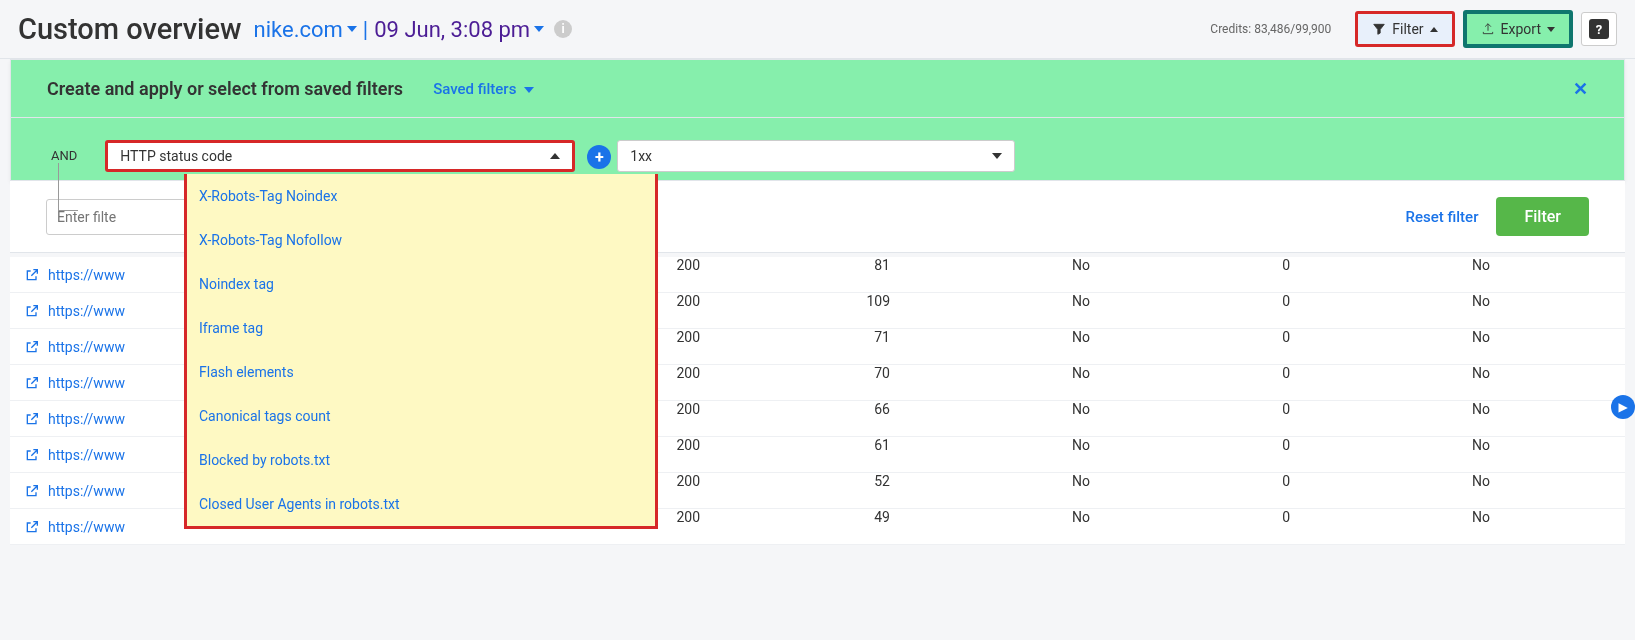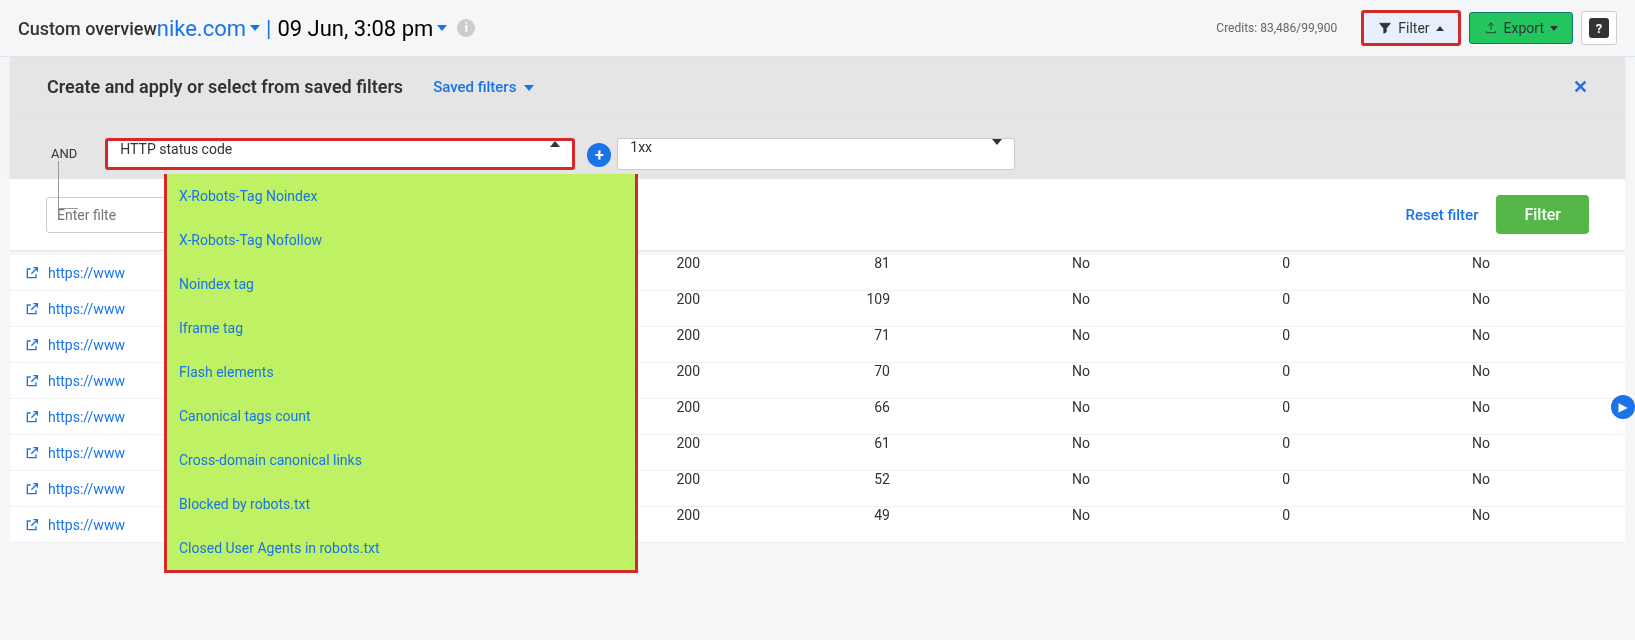--- a/index.html
+++ b/index.html
@@ -1,50 +1,50 @@
 <!DOCTYPE html>
 <html><head>
 <meta charset="utf-8">
 <style>
 *{box-sizing:border-box;margin:0;padding:0;font-family:-apple-system,BlinkMacSystemFont,"Segoe UI",Roboto,Arial,sans-serif}
 body{background:#f5f6f8;font-size:14px;color:#333;width:1635px}
 .header{display:flex;align-items:center;padding:10px 18px;background:#f5f6f8;border-bottom:1px solid #e1e5ea}
-.title{font-size:18px;color:#333;font-weight:500;margin-right:0}
+.title{font-size:29px;color:#333;font-weight:500;margin-right:12px}
 .site{font-size:22px;color:#1a73e8;font-weight:400}
 .divider{font-size:22px;color:#1a73e8;margin:0 6px}
-.date{font-size:22px;color:#000000;font-weight:400}
+.date{font-size:22px;color:#4c1d95;font-weight:400}
 .caret-down-blue{display:inline-block;width:0;height:0;border-left:5px solid transparent;border-right:5px solid transparent;border-top:6px solid #1a73e8;margin-left:4px;vertical-align:middle}
 .info-icon{display:inline-flex;width:18px;height:18px;border-radius:50%;background:#ccc;color:#fff;font-size:12px;align-items:center;justify-content:center;margin-left:10px;font-weight:bold}
 .spacer{flex:1}
 .credits{font-size:12px;color:#666;margin-right:16px}
-.btn{display:inline-flex;align-items:center;padding:7px 14px;border:1px solid #0f766e;border-radius:3px;background:#22c55e;font-size:14px;color:#333;margin-left:8px;cursor:pointer}
+.btn{display:inline-flex;align-items:center;padding:7px 14px;border:4px solid #0f766e;border-radius:3px;background:#86efac;font-size:14px;color:#333;margin-left:8px;cursor:pointer}
 .btn.filter-btn{background:#e8f0fb;border:3px solid #d62828}
 .btn .caret-sm{display:inline-block;width:0;height:0;border-left:4px solid transparent;border-right:4px solid transparent;margin-left:6px}
 .caret-up-sm{border-bottom:5px solid #333}
 .caret-down-sm{border-top:5px solid #333}
 .help-btn{width:36px;height:34px;display:inline-flex;align-items:center;justify-content:center;border:1px solid #ccc;border-radius:3px;background:#fff;margin-left:8px}
 .help-inner{width:20px;height:20px;background:#333;color:#fff;display:flex;align-items:center;justify-content:center;border-radius:3px;font-weight:bold;font-size:13px}
-.panel{background:#e5e5e5;margin:0 10px;border:1px solid #e1e5ea;box-shadow:0 2px 4px rgba(0,0,0,0.05)}
+.panel{background:#86efac;margin:0 10px;border:1px solid #e1e5ea;box-shadow:0 2px 4px rgba(0,0,0,0.05)}
 .panel-header{display:flex;align-items:center;padding:18px 36px;border-bottom:1px solid #e1e5ea}
 .panel-title{font-size:18px;font-weight:600;color:#333;margin-right:30px}
 .saved{color:#1a73e8;font-size:15px;font-weight:500}
 .close-x{margin-left:auto;color:#1a73e8;font-size:18px;cursor:pointer;font-weight:bold}
 .filter-row{padding:22px 40px 8px;display:flex;align-items:flex-start;position:relative}
 .and-label{font-size:13px;color:#333;margin-right:10px;padding-top:8px}
 .bracket{position:absolute;left:47px;top:45px;width:20px;height:48px;border-left:1px solid #999;border-bottom:1px solid #999}
-.select-box{height:32px;border:1px solid #ccc;border-radius:3px;background:#fff;display:flex;align-items:flex-start;padding:0 12px;cursor:pointer;position:relative}
+.select-box{height:32px;border:1px solid #ccc;border-radius:3px;background:#fff;display:flex;align-items:center;padding:0 12px;cursor:pointer;position:relative}
 .select-main{width:470px;border:3px solid #d62828;margin-right:12px}
 .select-val{width:398px;margin-left:6px}
 .select-box .txt{flex:1;font-size:14px;color:#333}
 .select-box .arr{width:0;height:0;border-left:5px solid transparent;border-right:5px solid transparent}
 .arr-up{border-bottom:6px solid #333}
 .arr-down{border-top:6px solid #333}
 .plus-badge{width:24px;height:24px;border-radius:50%;background:#1a73e8;color:#fff;display:flex;align-items:center;justify-content:center;font-weight:bold;font-size:16px;margin-top:5px}
 .add-row{padding:6px 40px 18px 100px;font-size:14px;color:#333}
-.dropdown{position:absolute;top:174px;left:164px;width:474px;background:#bef264;border:3px solid #d62828;border-top:none;z-index:50;max-height:435px;overflow:hidden}
+.dropdown{position:absolute;top:174px;left:184px;width:474px;background:#fef9c3;border:3px solid #d62828;border-top:none;z-index:50;max-height:435px;overflow:hidden}
 .dd-item{padding:14px 12px;font-size:14px;color:#1a73e8;cursor:pointer}
 .action-row{display:flex;align-items:center;padding:16px 36px;background:#fff;margin:0 10px;border-bottom:1px solid #e1e5ea}
 .filter-input{width:240px;height:36px;border:1px solid #ccc;border-radius:3px;padding:0 10px;font-size:14px;color:#999}
 .reset-link{margin-left:auto;color:#1a73e8;font-weight:500;font-size:15px;margin-right:18px;cursor:pointer}
 .apply-btn{background:#56b749;color:#fff;border:none;border-radius:4px;padding:10px 28px;font-size:16px;font-weight:500;cursor:pointer}
 .table{margin:4px 10px 0}
 .trow{display:flex;border-bottom:1px solid #eef0f3;height:36px;background:#fff}
 .tcell{padding:0 10px;font-size:14px}
 .c-url{width:600px;display:flex;align-items:center}
 .ext-icon{width:16px;height:16px;margin:0 8px 0 4px;flex-shrink:0}
@@ -116,21 +116,20 @@
   </div>
 </div>
 
 <div class="dropdown">
   <div class="dd-item">X-Robots-Tag Noindex</div>
   <div class="dd-item">X-Robots-Tag Nofollow</div>
   <div class="dd-item">Noindex tag</div>
   <div class="dd-item">Iframe tag</div>
   <div class="dd-item">Flash elements</div>
   <div class="dd-item">Canonical tags count</div>
-  <div class="dd-item">Cross-domain canonical links</div>
   <div class="dd-item">Blocked by robots.txt</div>
   <div class="dd-item">Closed User Agents in robots.txt</div>
 </div>
 
 <div class="action-row">
   <input class="filter-input" placeholder="Enter filte" style="">
   <span class="reset-link">Reset filter</span>
   <button class="apply-btn">Filter</button>
 </div>
 

